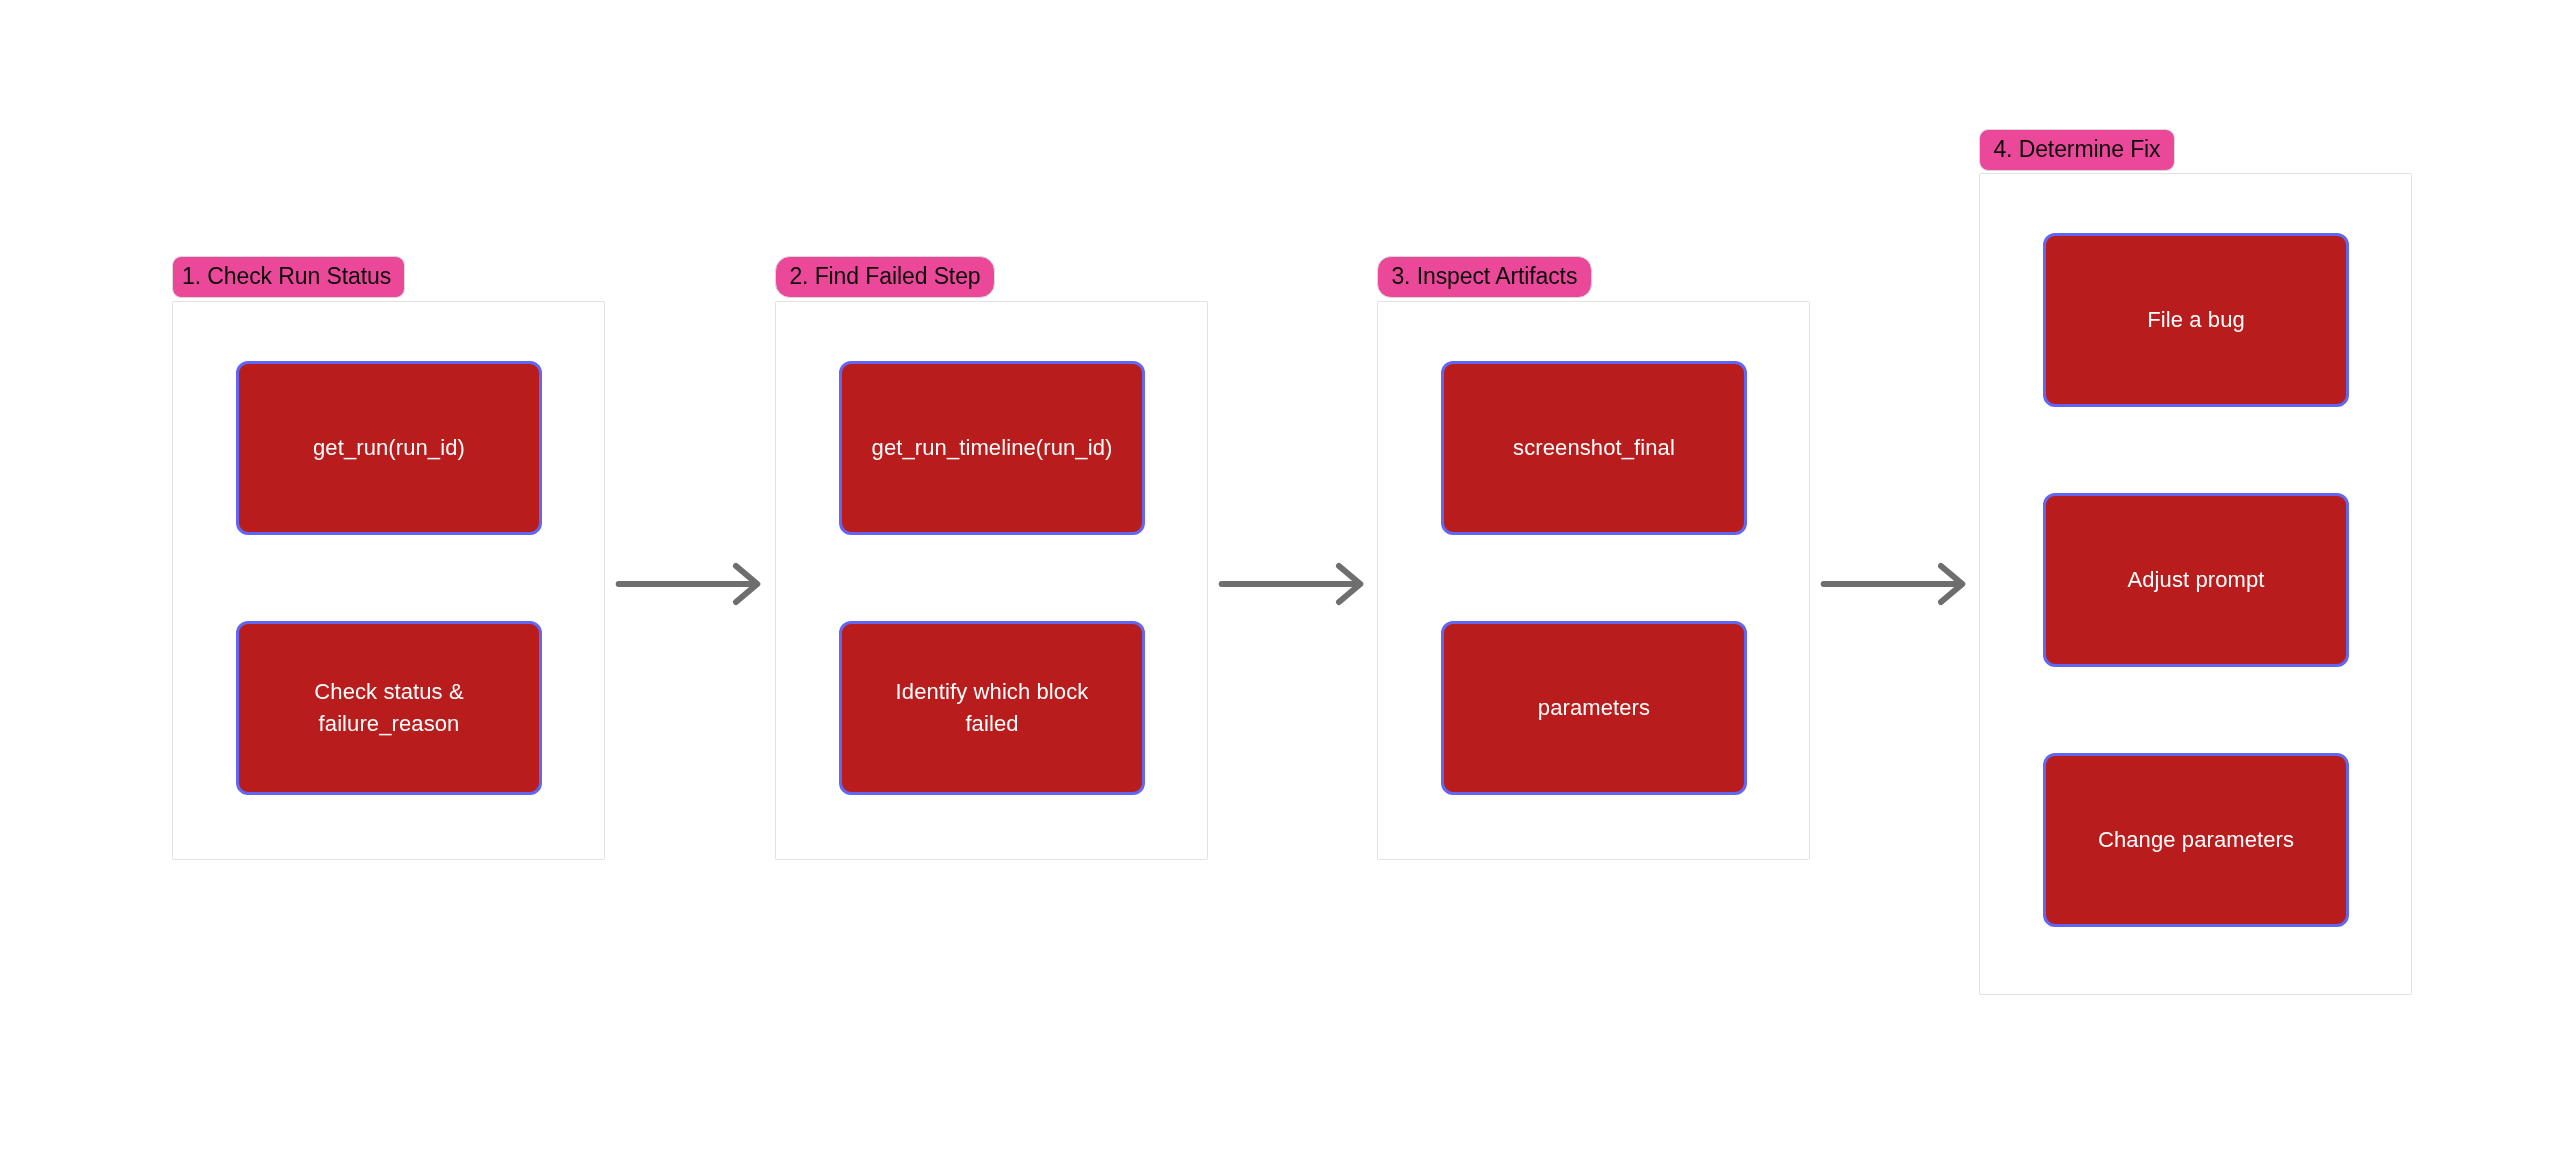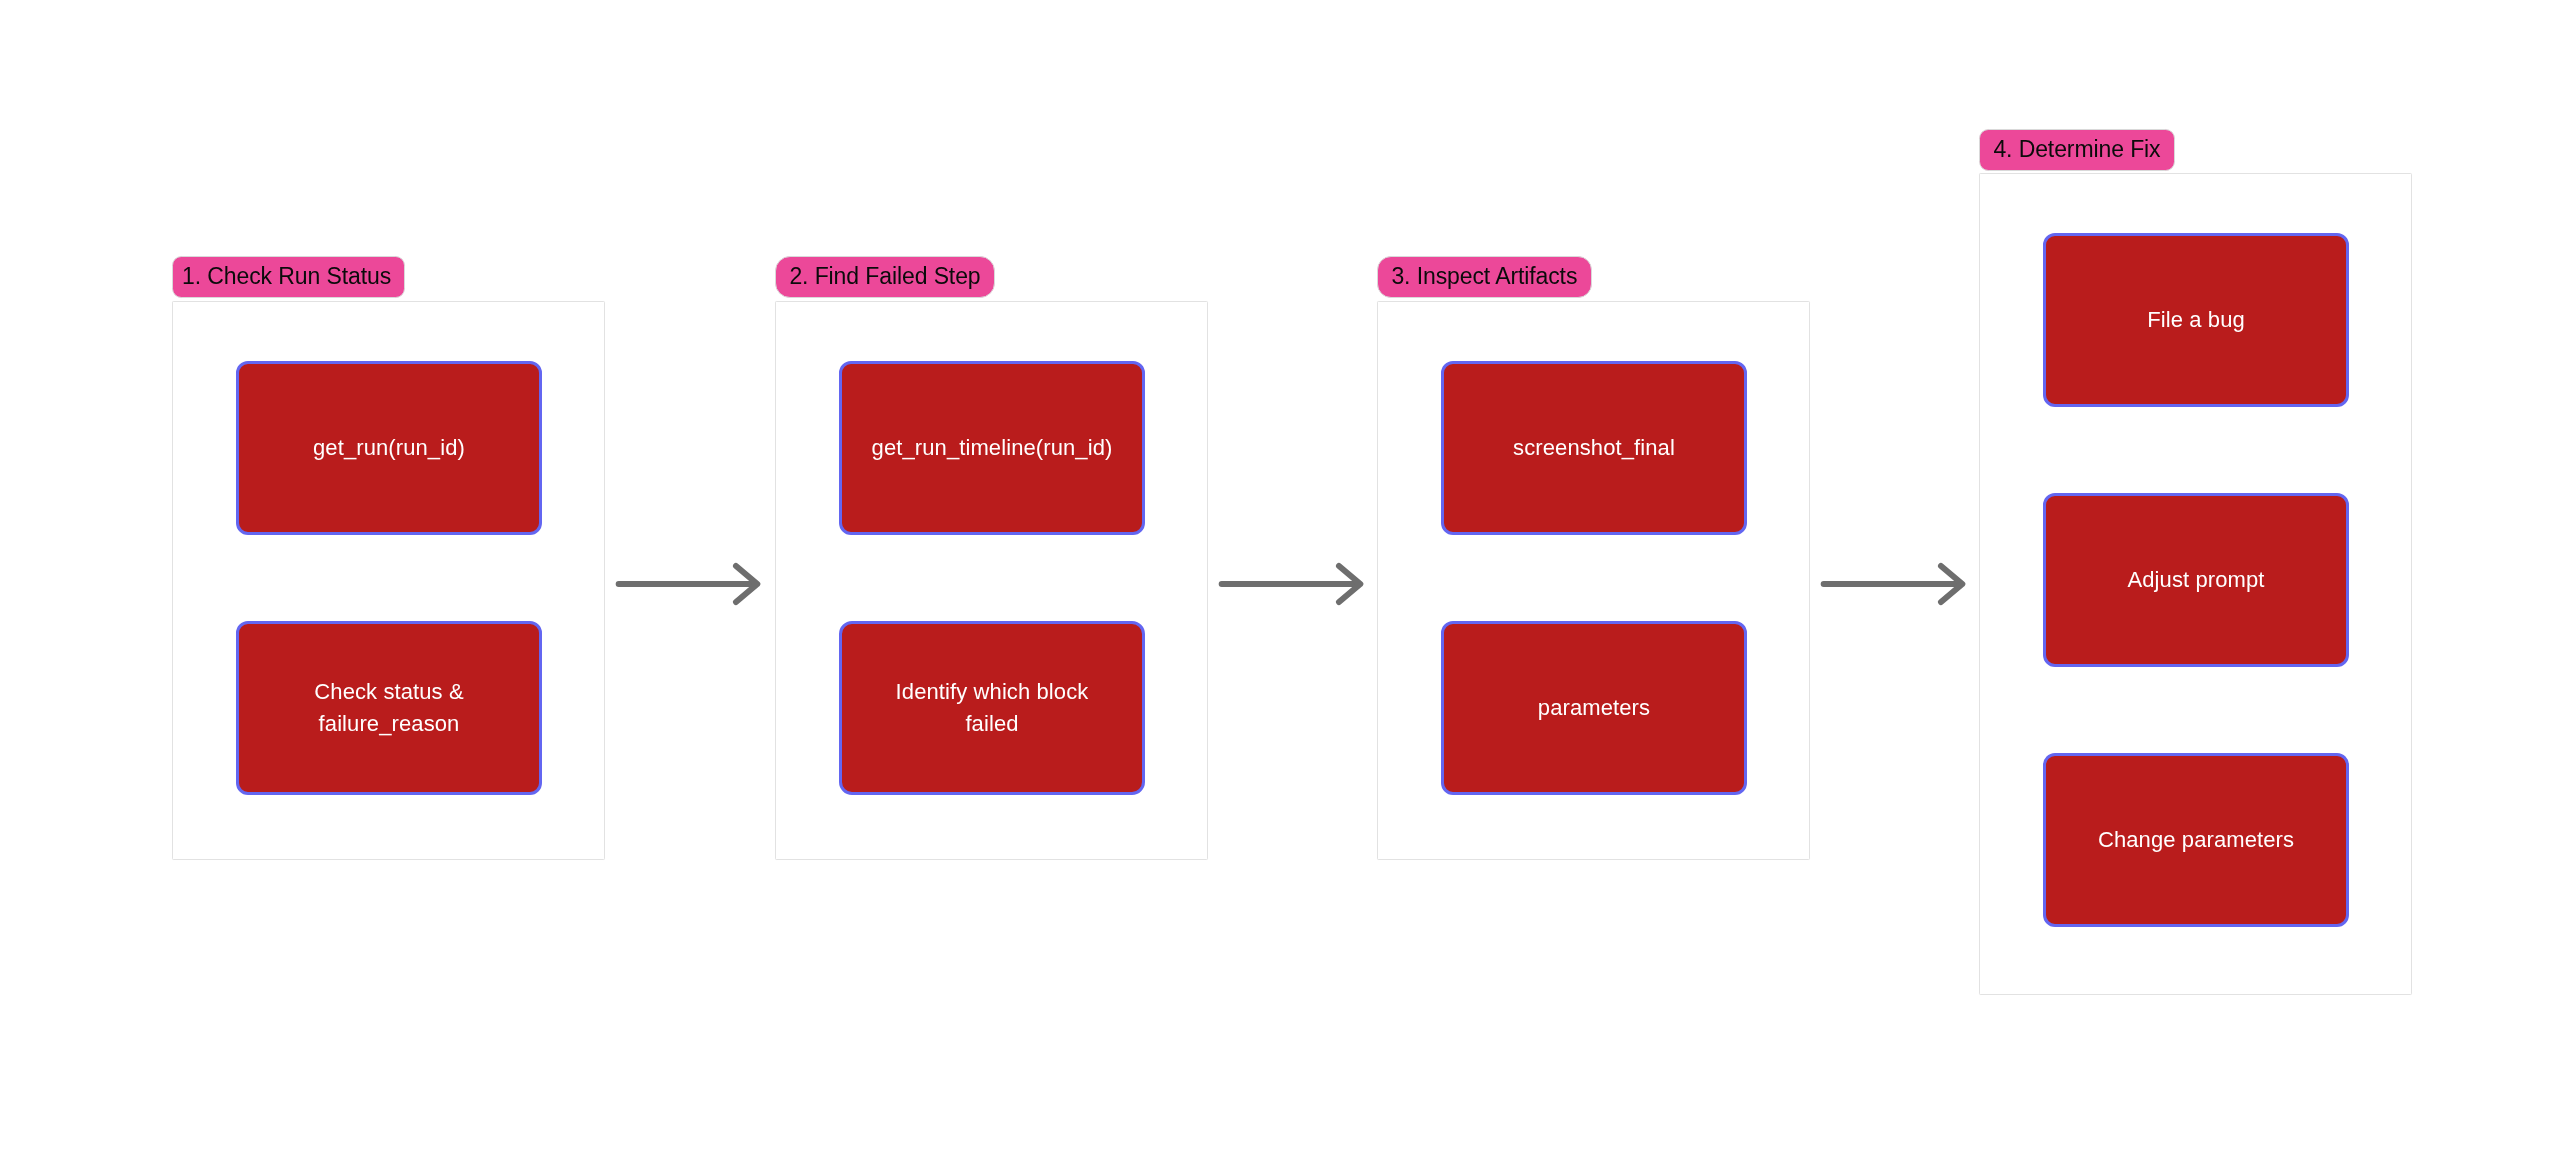--- a/index.html
+++ b/index.html
@@ -100,21 +100,21 @@
     </svg>
   </div>
 
   <div class="group" style="left:775px; top:301px; width:433px; height:559px;"></div>
   <div class="group-label" style="left:775px; top:256px;border-radius:15px;">2. Find Failed Step</div>
 
   <div class="node" style="left:839px; top:361px; width:306px; height:174px;">
     <span class="node-label">get_run_timeline(run_id)</span>
   </div>
 
-  <div class="node" style="left:839px; top:621px; width:306px; height:174px;border-radius:13px;">
+  <div class="node" style="left:839px; top:621px; width:306px; height:174px;">
     <span class="node-label">Identify which block
 failed</span>
   </div>
 
   <div class="arrow" style="left:1220px; top:564px; width:154px; height:40px;">
     <svg width="154" height="40" viewBox="0 0 230 60" aria-hidden="true">
       <g fill="none" stroke="#6e6e6e" stroke-width="9" stroke-linecap="round" stroke-linejoin="round">
         <line x1="2" y1="30" x2="205" y2="30"></line>
         <polyline points="178,3 210,30 178,57"></polyline>
       </g>

